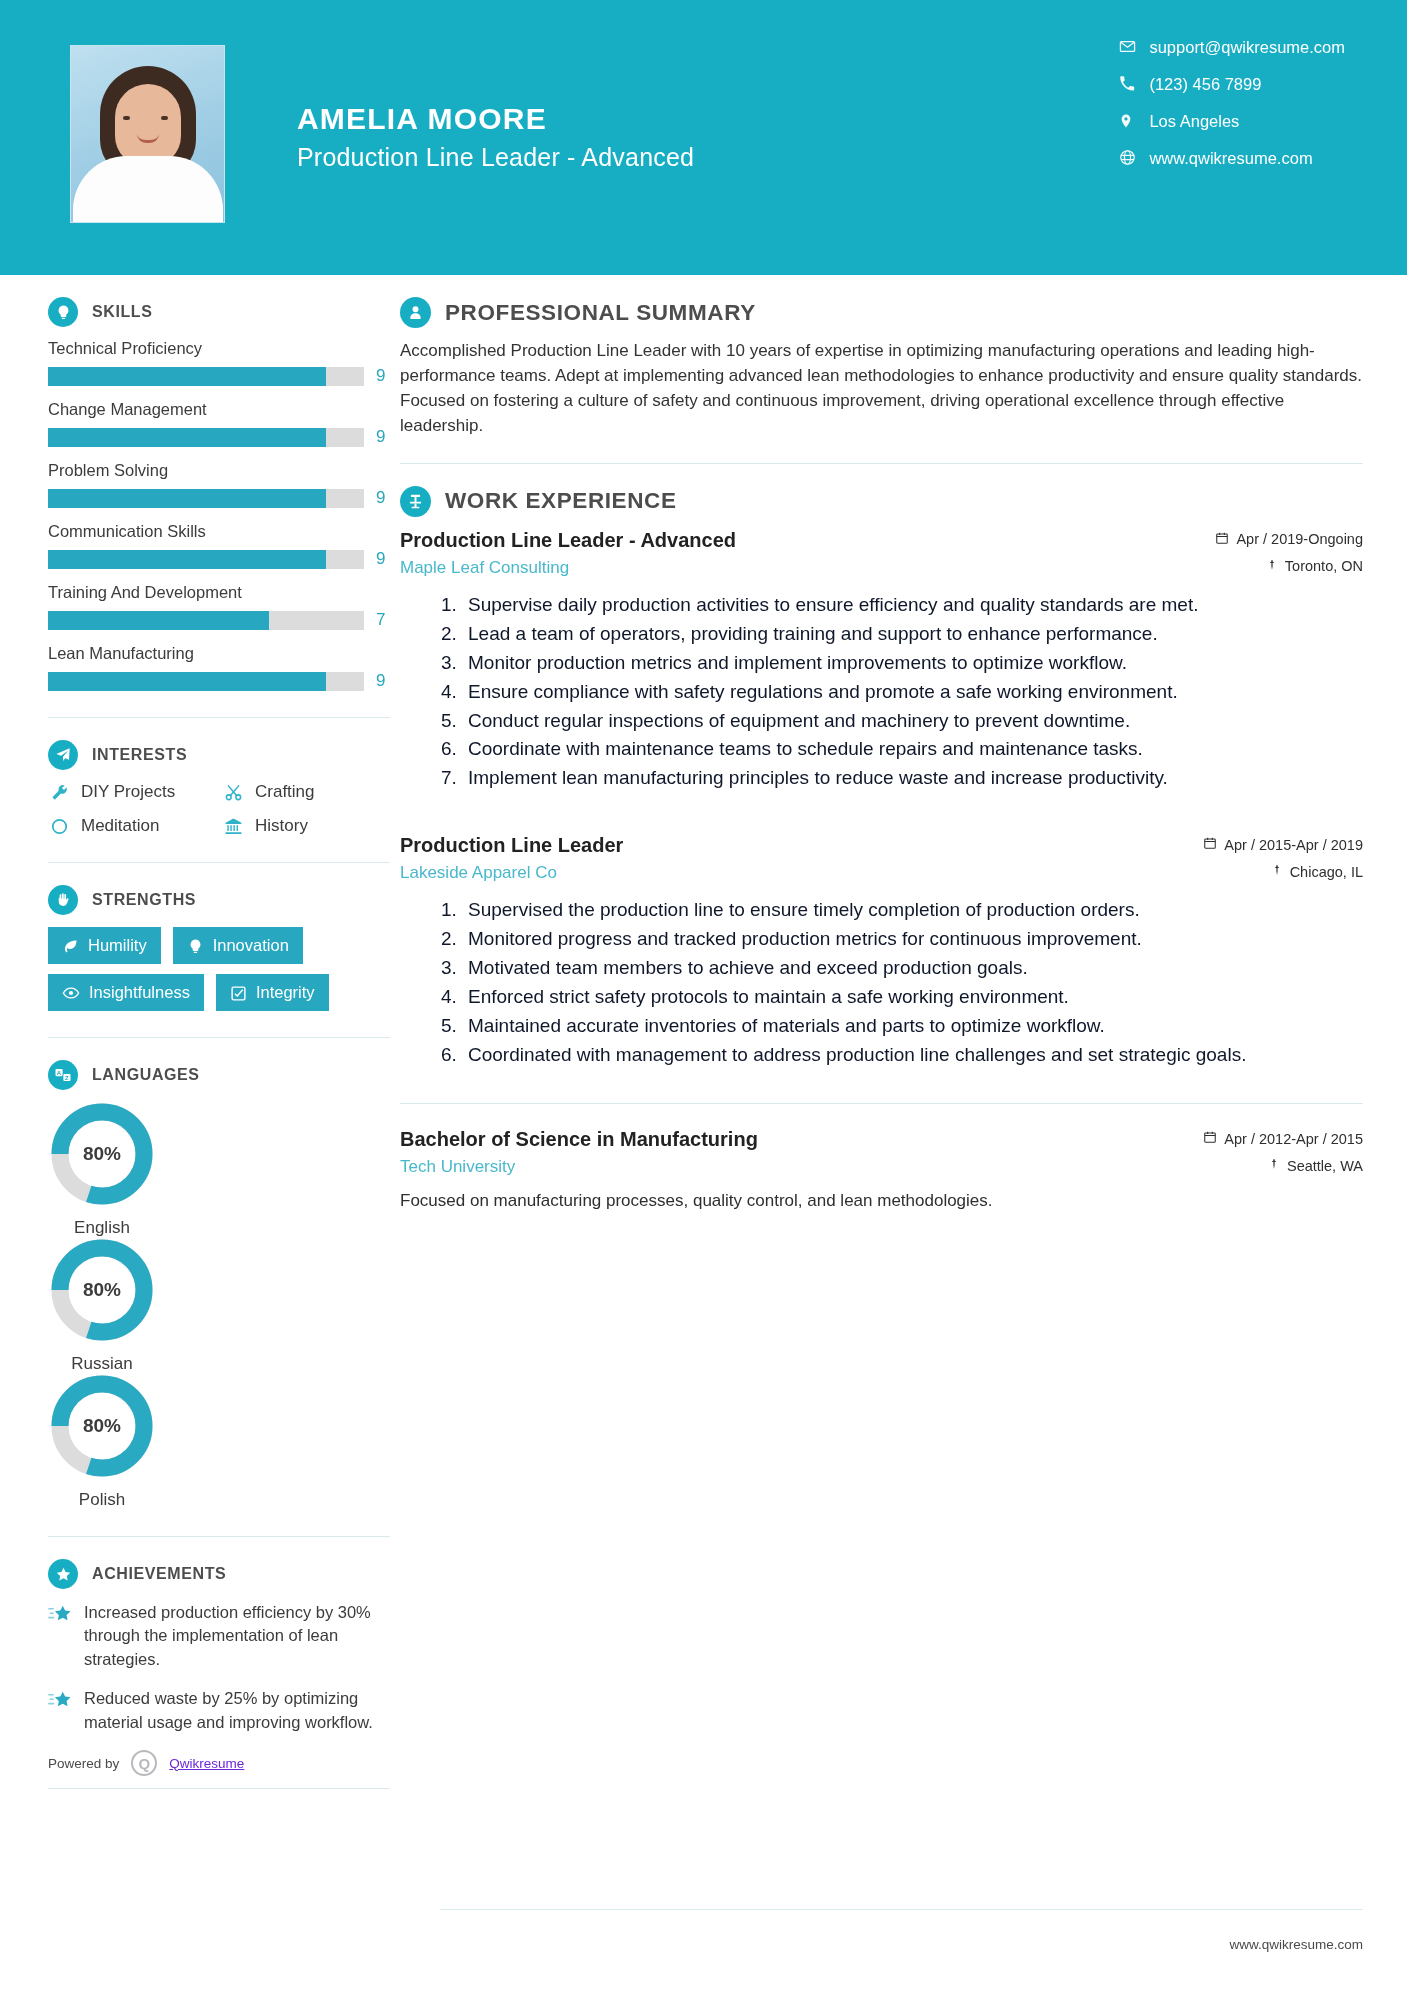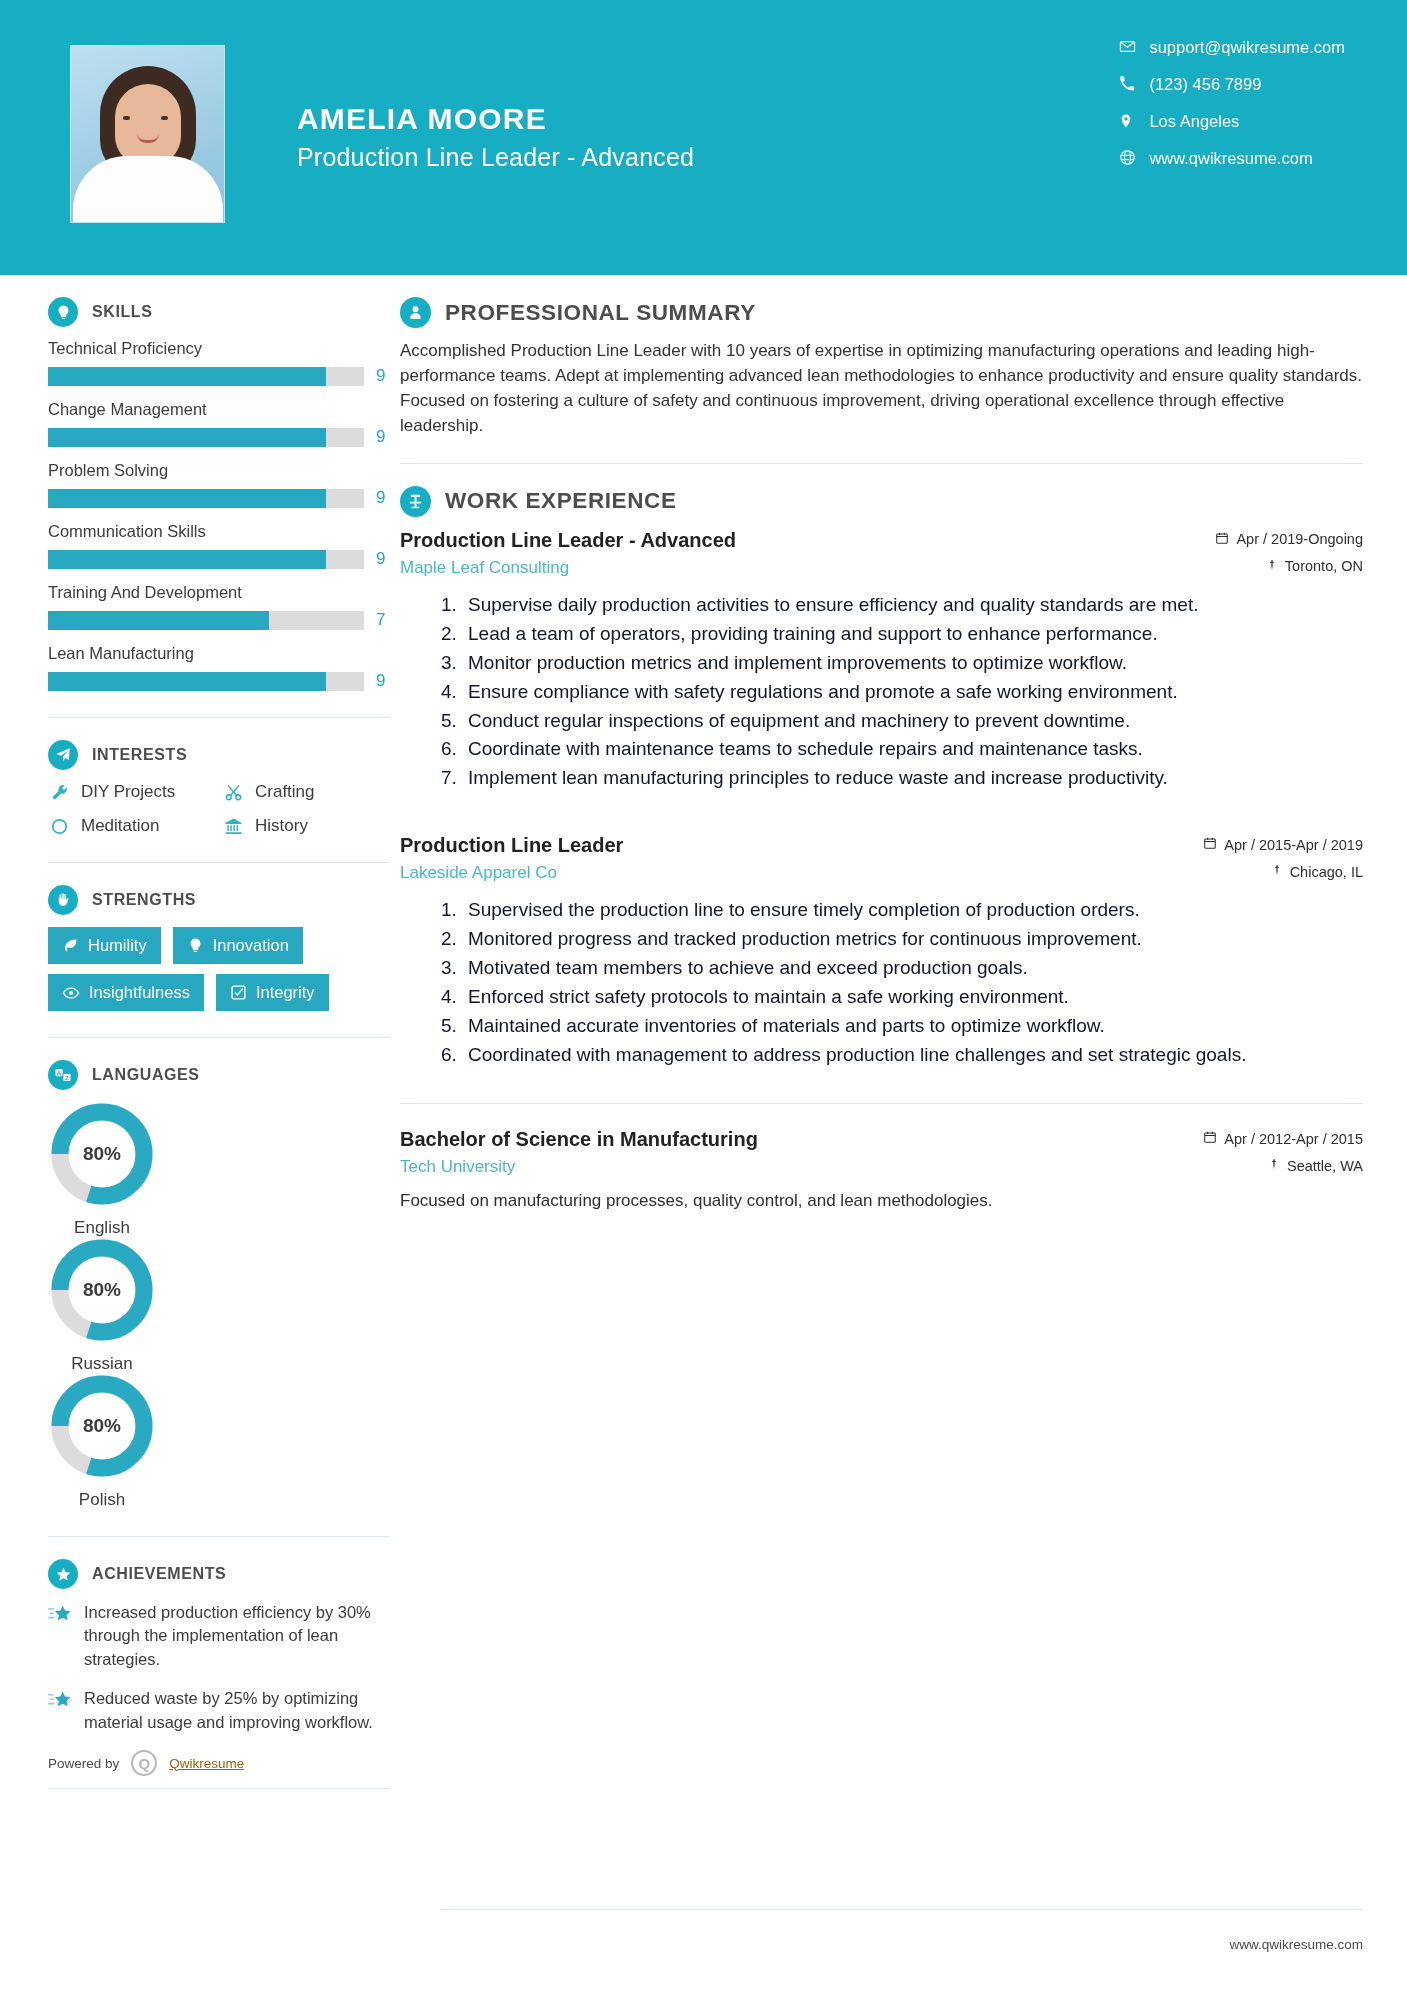--- a/index.html
+++ b/index.html
@@ -86,21 +86,21 @@
 
   
   .interest-grid { display:grid; grid-template-columns: 1fr 1fr; row-gap:14px; column-gap:6px; }
   .interest { display:flex; align-items:center; gap:11px; font-size:17px; color:#3c3c3c; }
   .interest .gi { width:22px; display:flex; justify-content:center; flex:0 0 auto; }
 
   
   .strength-grid { display:flex; flex-wrap:wrap; gap:10px 12px; }
   .tag {
     background:#27a8c0; color:#fff; font-size:16.5px; padding:9px 14px;
-    display:flex; align-items:center; gap:9px; white-space:nowrap;
+    display:flex; align-items:flex-end; gap:9px; white-space:nowrap;
   }
   .tag .gi { display:flex; }
 
   
   .lang-row { display:flex; margin-top:6px;flex-direction:column; }
   .lang { width:108px; text-align:center; }
   .donut { width:104px; height:104px; position:relative; margin:0 auto; }
   .donut svg { display:block; transform: rotate(-90deg); }
   .donut .pct {
     position:absolute; inset:0; display:flex; align-items:center; justify-content:center;
@@ -115,21 +115,21 @@
 
   .powered {
     display:flex; align-items:center; gap:12px; margin-top: 6px;
     font-size:13.5px; color:#4a4a4a;
   }
   .powered .qlogo {
     width:26px;height:26px;border-radius:50%;border:2.5px solid #b9b9bd;
     display:flex;align-items:center;justify-content:center;color:#b9b9bd;
     font-size:15px;font-weight:700;position:relative;
   }
-  .powered .qbrand { text-decoration:underline; color:#a16207;text-align:right; }
+  .powered .qbrand { text-decoration:underline; color:#6d28d9;text-align:right; }
   .left-footline { height:1px; background:#d9eaec; margin-top:12px; }
 
   
   .rsec-head { display:flex; align-items:center; gap:14px; margin-bottom:10px; }
   .rsec-circle {
     width:31px;height:31px;border-radius:50%;background:#17aec4;
     display:flex;align-items:center;justify-content:center;flex:0 0 auto;
   }
   .rsec-title { font-size:22.5px; font-weight:700; color:#4d4d4d; letter-spacing:.6px; }
   .summary {

